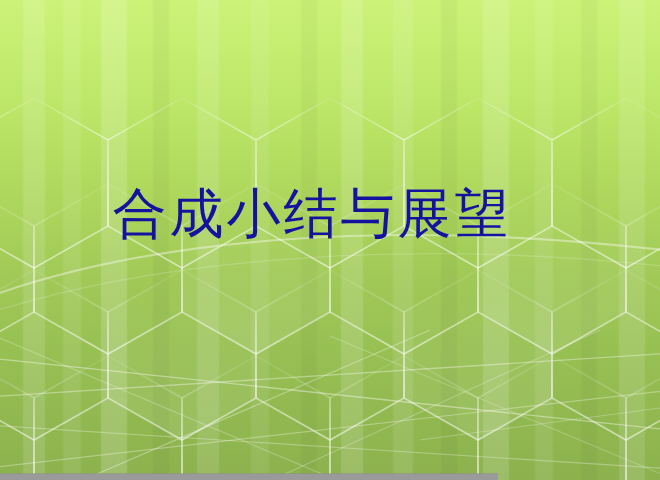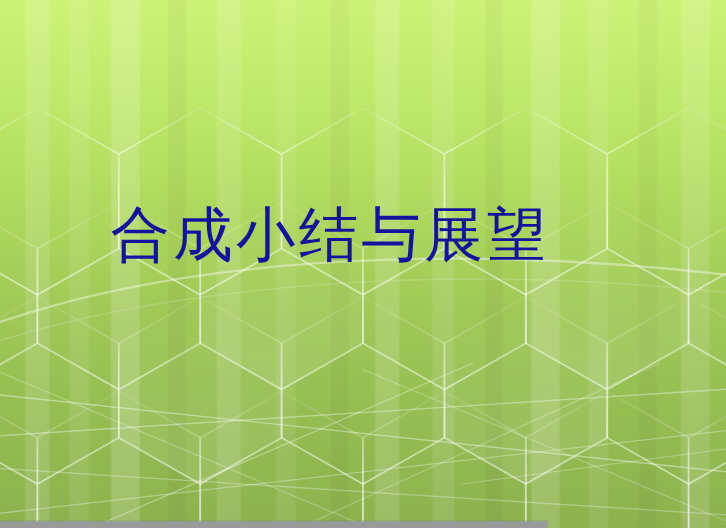--- a/index.html
+++ b/index.html
@@ -109,21 +109,21 @@
   
   .bg-art {
     position: absolute;
     inset: 0;
   }
   .bg-art svg { display: block; width: 660px; height: 480px; }
 
   
   .title-area {
     position: absolute;
-    left: 0;
+    left: 12px;
     top: 0;
     width: 600px;
     height: 480px;
     display: flex;
     align-items: center;
     justify-content: center;
   }
   .slide-title {
     margin: 0;
     margin-top: -52px;

